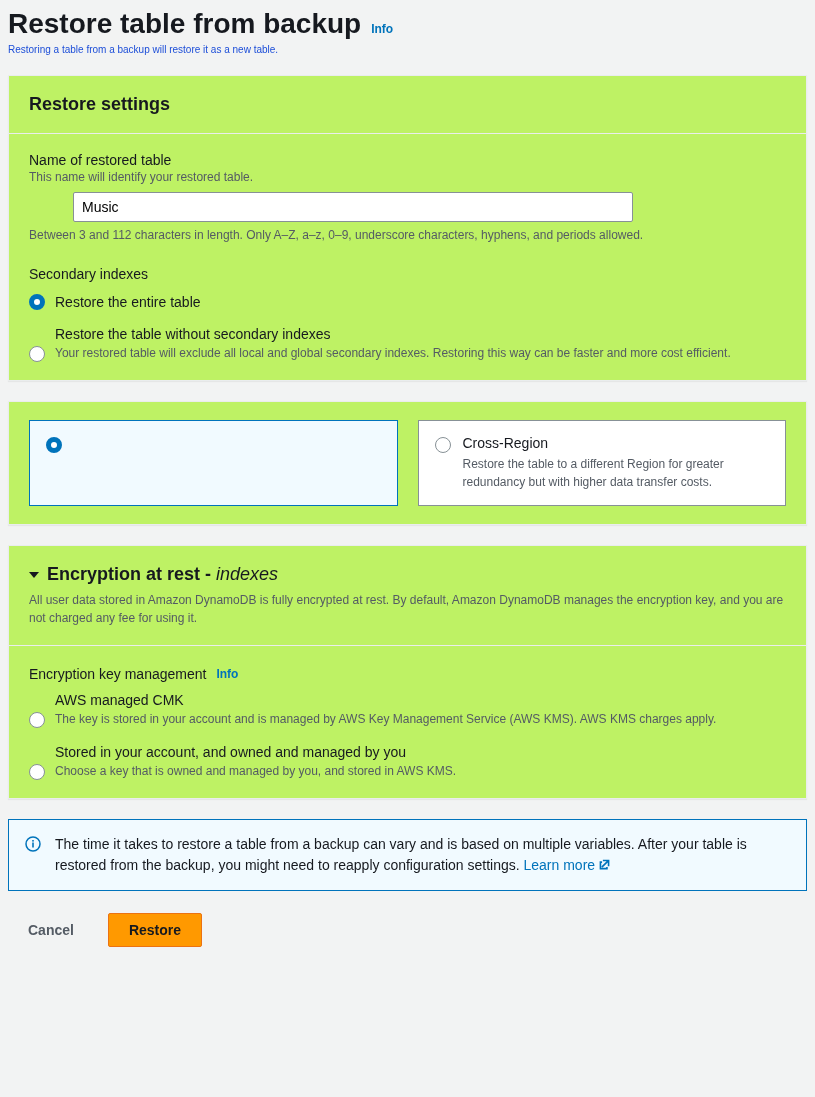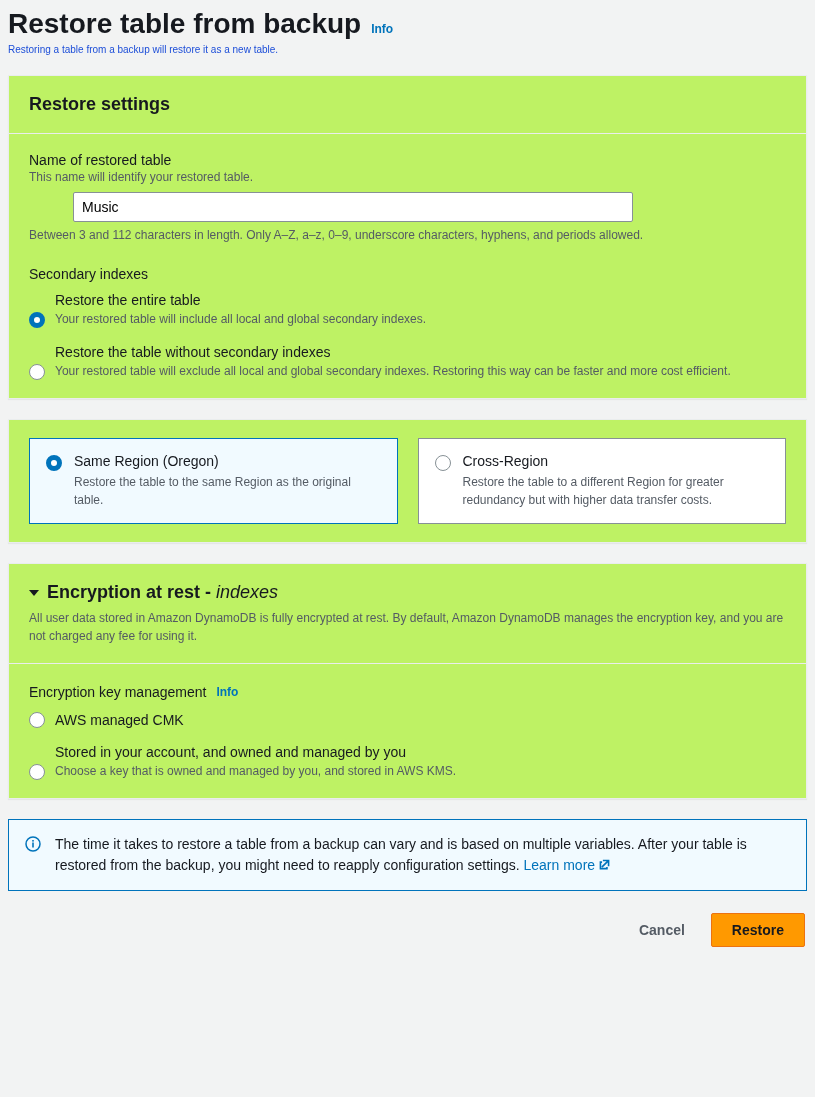--- a/index.html
+++ b/index.html
@@ -151,21 +151,21 @@
     gap:14px;
     margin-bottom: 22px;
     align-items:flex-start;
   }
   .info-icon {
     width:16px; height:16px; flex:0 0 auto; margin-top:2px;
   }
   .info-text { font-size:14px; line-height:1.5; }
   .learn-link { color:#0073bb; cursor:pointer; }
   .external-icon { width:13px; height:13px; display:inline-block; vertical-align:-1px; margin-left:3px; }
-  .actions { display:flex; justify-content:flex-end; gap:6px; padding: 0 2px 8px 0; }
+  .actions { display:flex; gap:14px; padding: 0 2px 8px 0; }
   .btn {
     padding: 8px 20px;
     font-size: 14px;
     font-weight:700;
     border-radius: 2px;
     cursor:pointer;
     border:none;
   }
   .btn-cancel {
     background: transparent;
@@ -197,43 +197,38 @@
       <div class="form-hint">This name will identify your restored table.</div>
       <input type="text" value="Music" style="">
       <div class="form-helper">Between 3 and 112 characters in length. Only A–Z, a–z, 0–9, underscore characters, hyphens, and periods allowed.</div>
 
       <div class="section-subtitle">Secondary indexes</div>
       <div class="radio-group">
         <div class="radio-item">
           <div class="radio-circle selected"></div>
           <div class="radio-text">
             <div class="radio-title">Restore the entire table</div>
-            <div class="radio-desc">Your restored table will include all local and global secondary indexes.</div>
           </div>
         </div>
         <div class="radio-item">
           <div class="radio-circle"></div>
           <div class="radio-text">
             <div class="radio-title">Restore the table without secondary indexes</div>
             <div class="radio-desc">Your restored table will exclude all local and global secondary indexes. Restoring this way can be faster and more cost efficient.</div>
           </div>
         </div>
       </div>
     </div>
   </div>
 
   <div class="panel">
     <div class="panel-body">
       <div class="tile-row">
         <div class="tile selected">
           <div class="radio-circle selected"></div>
-          <div>
-            <div class="tile-title">Same Region (Oregon)</div>
-            <div class="tile-desc">Restore the table to the same Region as the original table.</div>
-          </div>
         </div>
         <div class="tile">
           <div class="radio-circle"></div>
           <div>
             <div class="tile-title">Cross-Region</div>
             <div class="tile-desc">Restore the table to a different Region for greater redundancy but with higher data transfer costs.</div>
           </div>
         </div>
       </div>
     </div>
@@ -252,20 +247,21 @@
     <div class="panel-body">
       <div class="section-subtitle first">
         <span>Encryption key management</span>
         <span class="info-link">Info</span>
       </div>
       <div class="radio-group">
         <div class="radio-item">
           <div class="radio-circle"></div>
           <div class="radio-text">
             <div class="radio-title">AWS managed CMK</div>
+            <div class="radio-desc">The key is stored in your account and is managed by AWS Key Management Service (AWS KMS). AWS KMS charges apply.</div>
           </div>
         </div>
         <div class="radio-item">
           <div class="radio-circle"></div>
           <div class="radio-text">
             <div class="radio-title">Stored in your account, and owned and managed by you</div>
             <div class="radio-desc">Choose a key that is owned and managed by you, and stored in AWS KMS.</div>
           </div>
         </div>
       </div>

